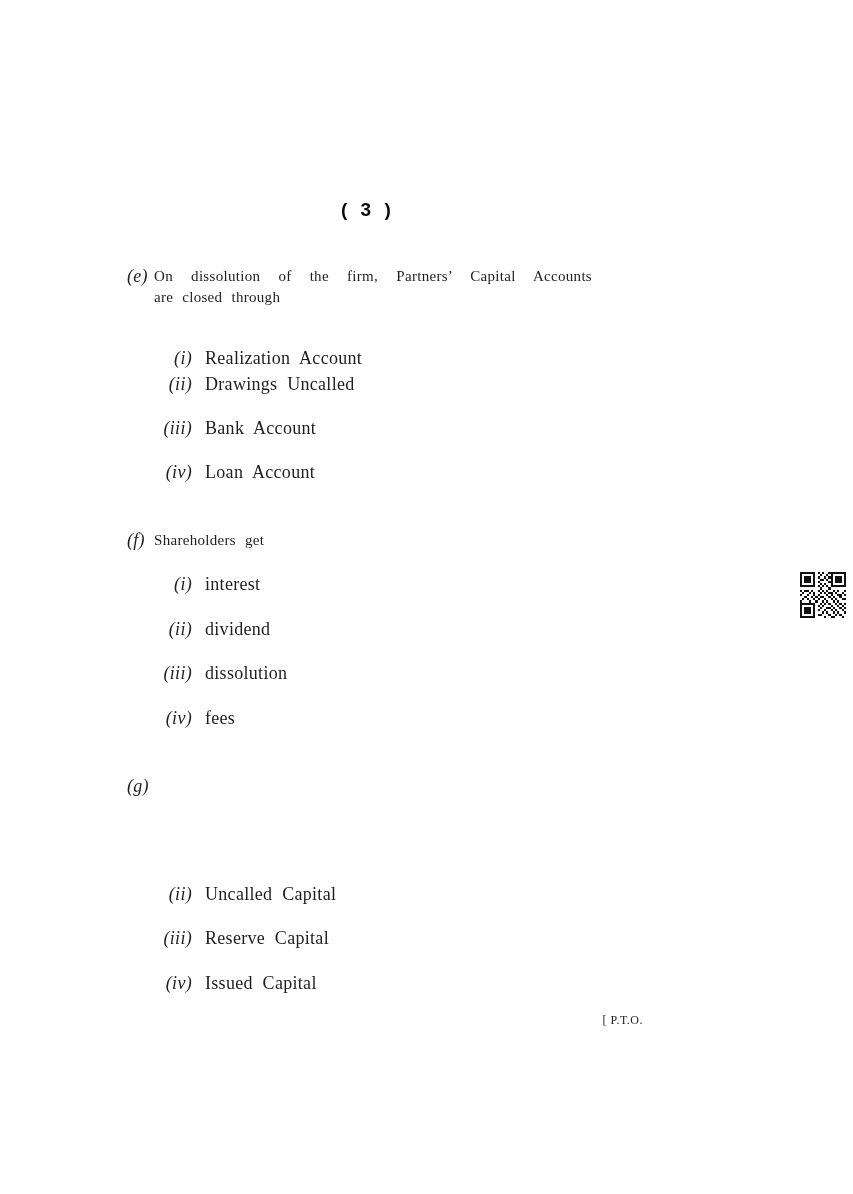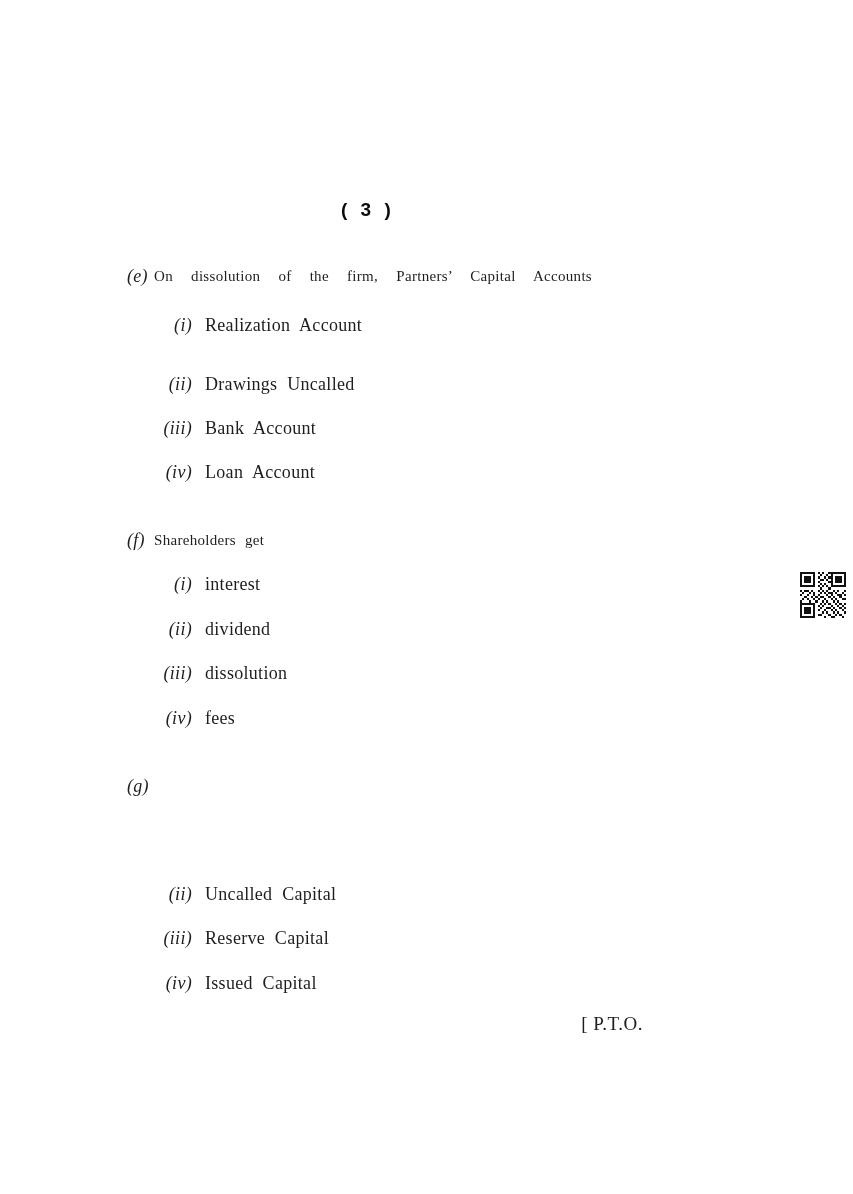--- a/index.html
+++ b/index.html
@@ -28,37 +28,38 @@
   .q-line.full{text-align:justify;text-align-last:justify;}
   .q-line.rest{word-spacing:5px;}
   .opt-row{position:absolute;left:130px;font-size:18px;letter-spacing:.3px;white-space:nowrap;}
   .opt-label{
     display:inline-block;width:62px;text-align:right;
     font-style:italic;
   }
   .opt-text{display:inline-block;margin-left:13px;word-spacing:5px;}
   .footer-pto{
     position:absolute;top:1013px;right:210px;
-    font-size:19px;letter-spacing:.5px;
+    font-size:12px;letter-spacing:.5px;
   }
   .qr{position:absolute;left:800px;top:572px;width:46px;height:46px;}
   .qr svg{display:block;width:100%;height:100%;shape-rendering:crispEdges;}
 </style>
 </head>
 <body>
 
 <div class="page">
 
   <div class="page-number">( 3 )</div>
 
   <div class="q-label" style="top:266px">(e)</div>
   <div class="q-text" style="top:266px">
     <div class="q-line full">On dissolution of the firm, Partners’ Capital Accounts</div>
+    <div class="q-line rest">are closed through</div>
   </div>
-  <div class="opt-row" style="top:315px">
+  <div class="opt-row" style="top:348px">
     <span class="opt-label">(i)</span><span class="opt-text">Realization Account</span>
   </div>
   <div class="opt-row" style="top:374px">
     <span class="opt-label">(ii)</span><span class="opt-text">Drawings Uncalled</span>
   </div>
   <div class="opt-row" style="top:418px">
     <span class="opt-label">(iii)</span><span class="opt-text">Bank Account</span>
   </div>
   <div class="opt-row" style="top:462px">
     <span class="opt-label">(iv)</span><span class="opt-text">Loan Account</span>

